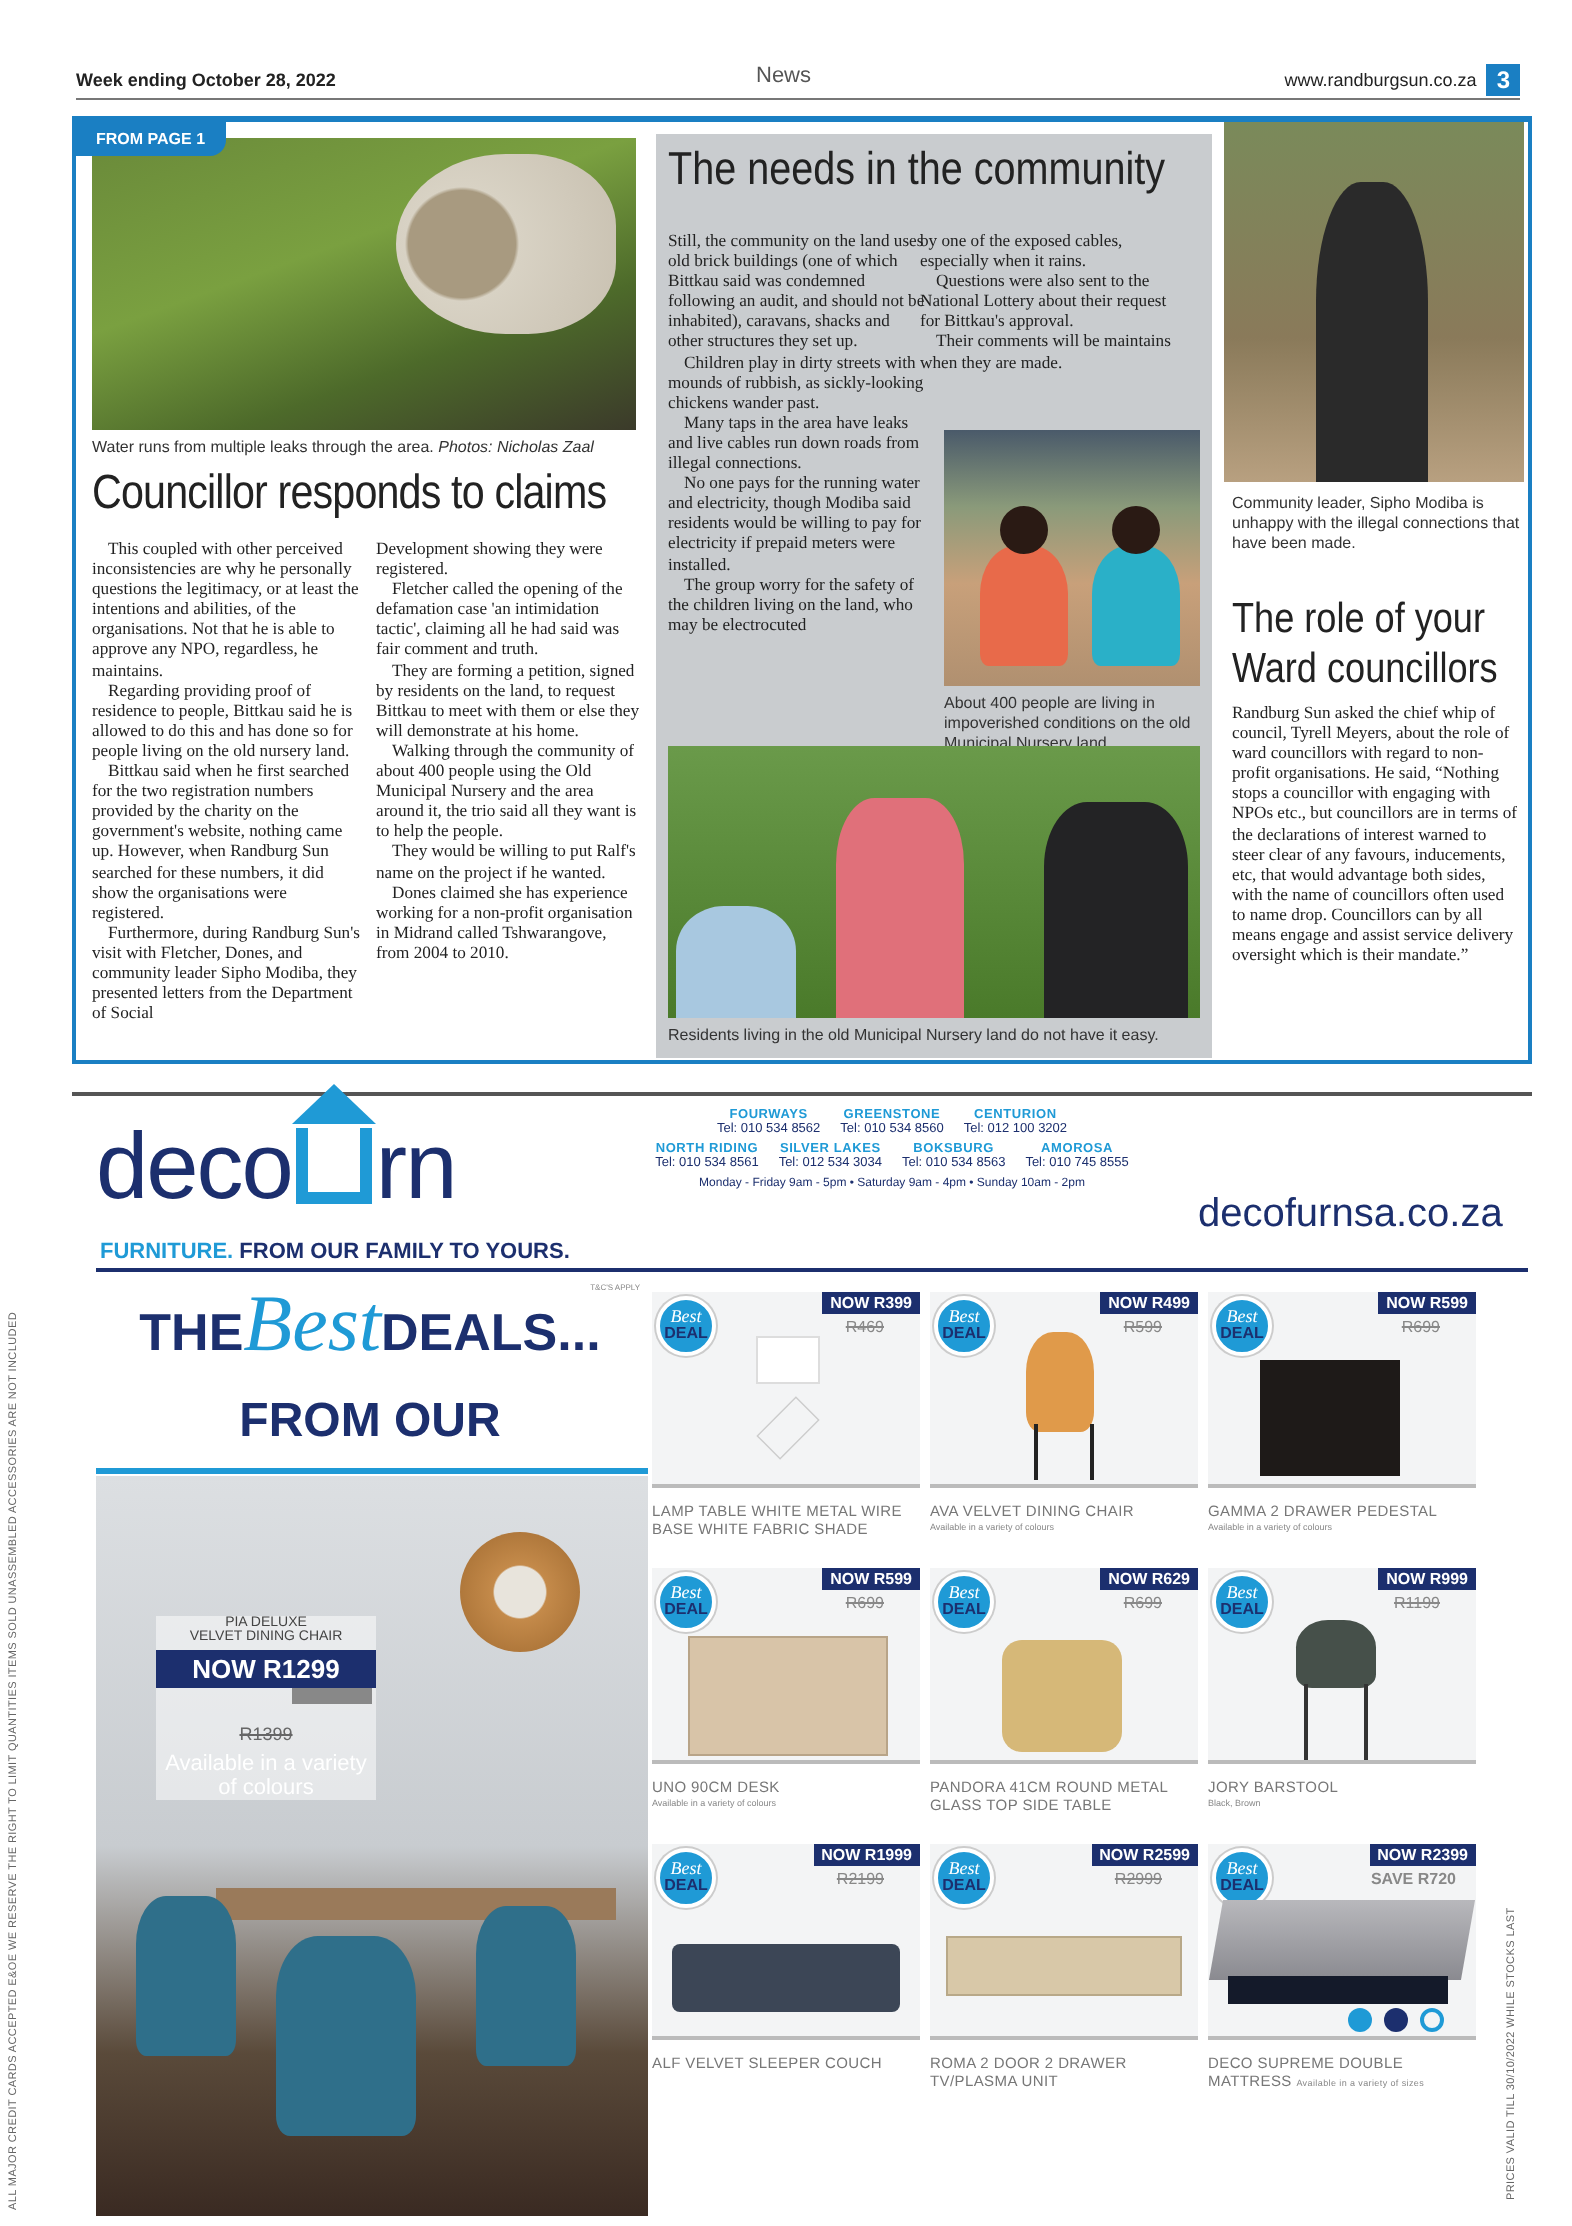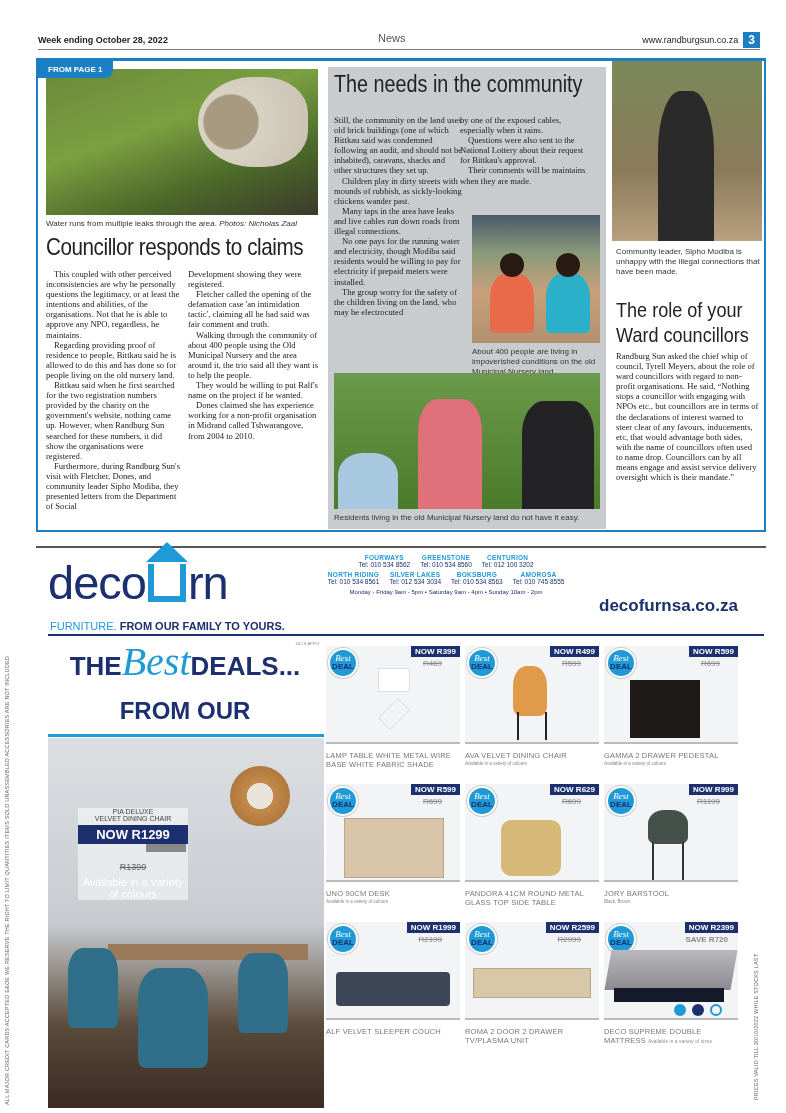--- a/index.html
+++ b/index.html
@@ -38,28 +38,28 @@
 .photo-man{position:absolute;left:574px;top:0px;width:150px;height:180px;background:linear-gradient(180deg,#7a8a5a 0%,#8a7a5a 60%,#b8a080 100%)}
 .photo-man .body{position:absolute;left:46px;top:30px;width:56px;height:150px;background:#2a2a2a;border-radius:40% 40% 0 0}
 .cap4{position:absolute;left:578px;top:186px;width:146px}
 .h-role{position:absolute;left:578px;top:236px;font-size:21px;line-height:25px;transform:scaleX(0.86);transform-origin:left;width:170px}
 .rcol{position:absolute;left:578px;top:290px;width:144px}
 .sep{position:absolute;left:36px;top:546px;width:730px;height:2px;background:#555}
 .ad{position:absolute;left:36px;top:550px;width:730px;height:560px}
 .logo{position:absolute;left:12px;top:5px;font-size:47px;color:#1c2f6e;letter-spacing:-1px;font-family:"Liberation Sans",sans-serif}
 .logo .hu{display:inline-block;width:38px;height:38px;border:6px solid #1f9ad6;border-top:none;position:relative;vertical-align:-3px;margin:0 2px}
 .logo .hu:before{content:"";position:absolute;left:-8px;top:-22px;width:0;height:0;border-left:21px solid transparent;border-right:21px solid transparent;border-bottom:20px solid #1f9ad6}
-.tagline{position:absolute;left:14px;top:70px;font-size:11px;font-weight:normal;color:#1c2f6e}
+.tagline{position:absolute;left:14px;top:70px;font-size:11px;font-weight:bold;color:#1c2f6e}
 .tagline span{color:#1f9ad6}
 .stores{position:absolute;left:260px;top:4px;width:300px;font-size:6.5px;text-align:center;color:#1c2f6e}
 .stores .row{display:flex;justify-content:center;gap:10px;margin-bottom:3px}
 .stores .st{text-align:center}
 .stores .nm{color:#1f9ad6;font-weight:bold;letter-spacing:.3px}
 .stores .hours{font-size:6px;margin-top:4px}
-.site{position:absolute;left:563px;top:46px;font-size:17px;font-weight:bold;color:#1c2f6e}
+.site{position:absolute;left:563px;top:46px;font-size:20px;font-weight:normal;color:#1c2f6e}
 .adline{position:absolute;left:12px;top:84px;width:716px;height:2px;background:#1c2f6e}
 .bestdeals{position:absolute;left:12px;top:92px;width:274px;text-align:center;color:#1c2f6e;font-weight:bold;line-height:1}
 .bestdeals .l1{font-size:26px}
 .bestdeals .best{font-family:"Liberation Serif",serif;font-style:italic;color:#1f9ad6;font-size:40px;font-weight:normal}
 .bestdeals .l2{font-size:24px;margin-top:17px}
 .bestdeals .tcs{position:absolute;right:2px;top:0;font-size:4px;color:#888;font-weight:normal}
 .blueline{position:absolute;left:12px;top:184px;width:276px;height:3px;background:#1f9ad6}
 .hero{position:absolute;left:12px;top:188px;width:276px;height:370px;background:linear-gradient(180deg,#dcdfe2 0%,#c8ccd0 50%,#5a4a3a 78%,#3a2a22 100%)}
 .hero .mirror{position:absolute;left:182px;top:28px;width:60px;height:60px;border-radius:50%;background:radial-gradient(circle,#e8e4dc 0 30%,#c48a4a 32%,#a06a30 100%)}
 .hero .lamp{position:absolute;left:98px;top:94px;width:40px;height:20px;background:#111;border-radius:50% 50% 0 0}
@@ -110,20 +110,21 @@
 
   <div class="body-text col1">
     <p>This coupled with other perceived inconsistencies are why he personally questions the legitimacy, or at least the intentions and abilities, of the organisations. Not that he is able to approve any NPO, regardless, he maintains.</p>
     <p>Regarding providing proof of residence to people, Bittkau said he is allowed to do this and has done so for people living on the old nursery land.</p>
     <p>Bittkau said when he first searched for the two registration numbers provided by the charity on the government's website, nothing came up. However, when Randburg Sun searched for these numbers, it did show the organisations were registered.</p>
     <p>Furthermore, during Randburg Sun's visit with Fletcher, Dones, and community leader Sipho Modiba, they presented letters from the Department of Social</p>
   </div>
   <div class="body-text col2">
     <p style="text-indent:0">Development showing they were registered.</p>
     <p>Fletcher called the opening of the defamation case 'an intimidation tactic', claiming all he had said was fair comment and truth.</p>
+    <p>They are forming a petition, signed by residents on the land, to request Bittkau to meet with them or else they will demonstrate at his home.</p>
     <p>Walking through the community of about 400 people using the Old Municipal Nursery and the area around it, the trio said all they want is to help the people.</p>
     <p>They would be willing to put Ralf's name on the project if he wanted.</p>
     <p>Dones claimed she has experience working for a non-profit organisation in Midrand called Tshwarangove, from 2004 to 2010.</p>
   </div>
 
   <div class="graybox">
     <div class="h-needs">The needs in the community</div>
     <div class="body-text gcol1">
       <p style="text-indent:0">Still, the community on the land uses old brick buildings (one of which Bittkau said was condemned following an audit, and should not be inhabited), caravans, shacks and other structures they set up.</p>
       <p>Children play in dirty streets with mounds of rubbish, as sickly-looking chickens wander past.</p>

